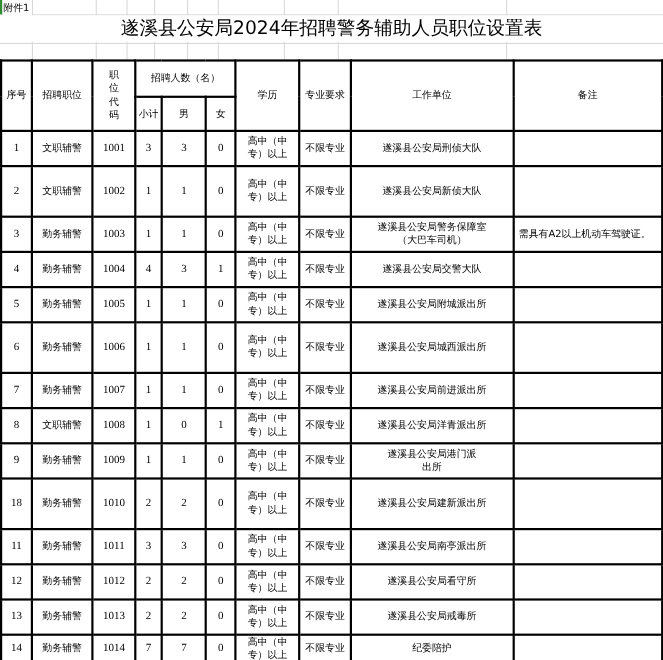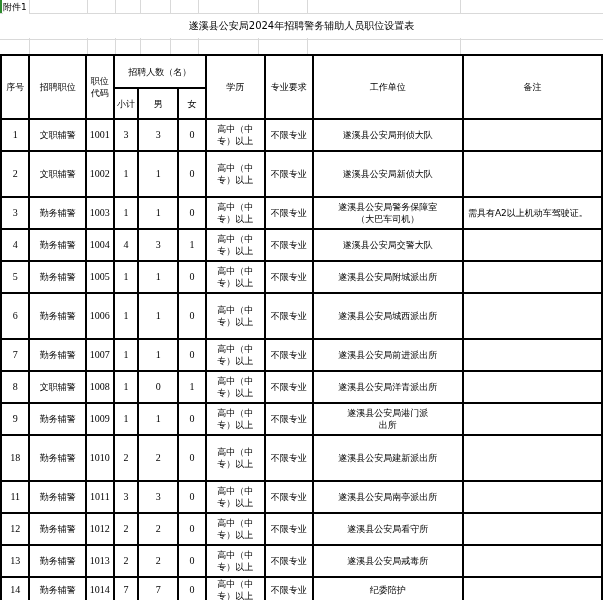--- a/index.html
+++ b/index.html
@@ -4,21 +4,21 @@
 <style>
   html, body { margin:0; padding:0; background:#fff; }
   body { width:603px; height:600px; overflow:hidden; position:relative;
          font-family:"DejaVu Sans", "Liberation Sans", sans-serif; color:#000; }
   .gridbg { position:absolute; left:0; top:0; width:603px; height:54px; }
   .gridbg .vl { position:absolute; top:0; height:54px; width:1px; background:#d9d9d9; }
   .gridbg .hl { position:absolute; left:0; width:603px; height:1px; background:#d9d9d9; }
   .attach { position:absolute; left:3px; top:1px; font-size:9px; background:#fff; padding-right:2px; }
   .attach-mark { position:absolute; left:0; top:0; width:2px; height:13px; background:#2e8b2e; }
   .title { position:absolute; left:0; top:14px; width:603px; height:24px; line-height:24px;
-           text-align:center; font-size:10px; background:#fff; }
+           text-align:center; font-size:17px; background:#fff; }
   table { position:absolute; left:0; top:54px; border-collapse:collapse; table-layout:fixed; }
   td { border:2px solid #000; text-align:center; vertical-align:middle; font-size:9px;
        padding:0; overflow:hidden; line-height:12px; }
   td.num { font-family:"Liberation Serif", "DejaVu Serif", serif; font-size:10px; }
   td.hd { font-size:9px; }
   td.left { text-align:left; padding-left:4px; }
 </style>
 </head>
 <body>
 
@@ -49,21 +49,21 @@
       <col style="width:28px">
     <col style="width:60px">
       <col style="width:49px">
       <col style="width:153px">
       <col style="width:143px">
   </colgroup>
   <tbody id="tbody">
     <tr style="height:33px">
       <td class="hd" rowspan="2">序号</td>
       <td class="hd" rowspan="2">招聘职位</td>
-      <td class="hd" rowspan="2" style="padding:0 2px">职位代码</td>
+      <td class="hd" rowspan="2" style="padding:0 14px">职位代码</td>
       <td class="hd" colspan="3">招聘人数（名）</td>
       <td class="hd" rowspan="2">学历</td>
       <td class="hd" rowspan="2">专业要求</td>
       <td class="hd" rowspan="2">工作单位</td>
       <td class="hd" rowspan="2">备注</td>
     </tr>
     <tr style="height:31px">
       <td class="hd">小计</td>
       <td class="hd">男</td>
       <td class="hd">女</td>

